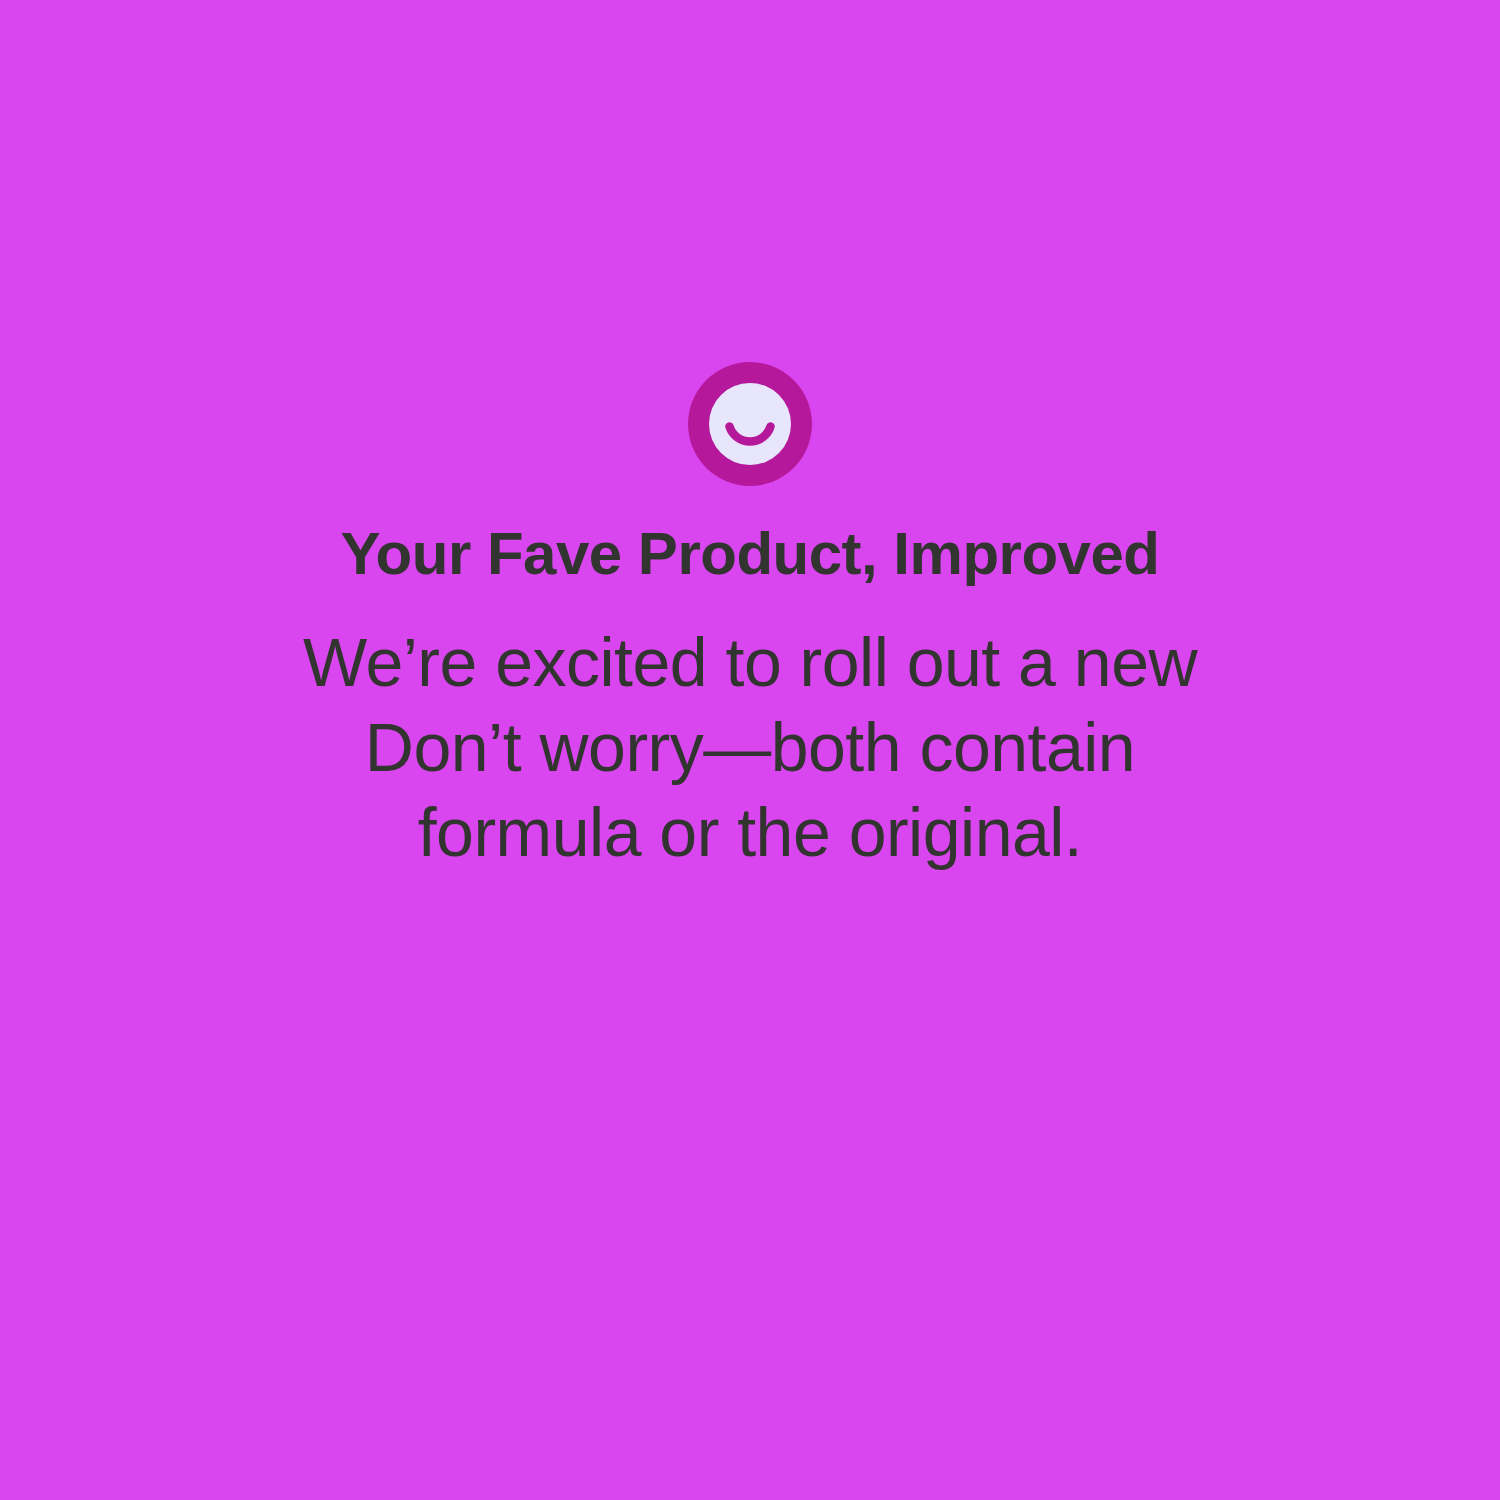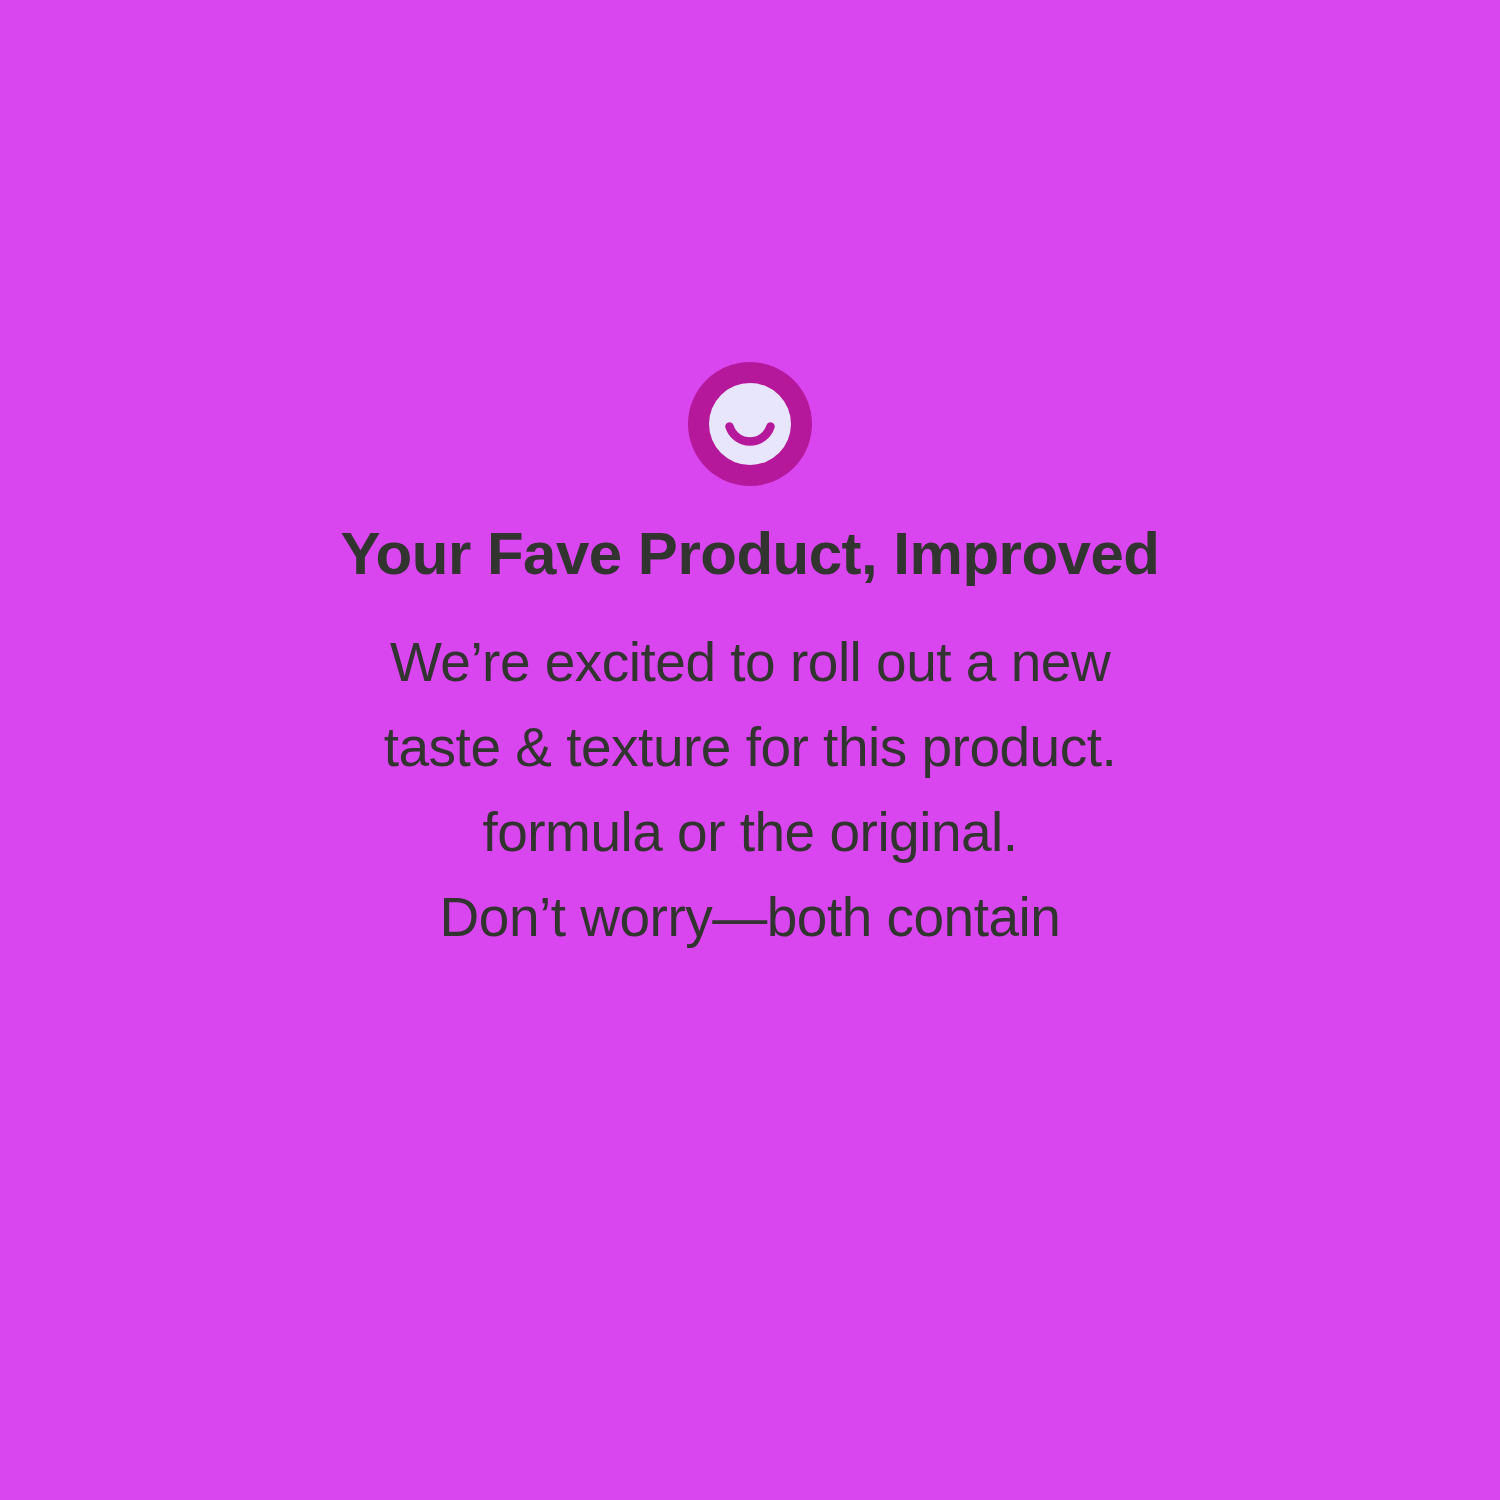--- a/index.html
+++ b/index.html
@@ -47,21 +47,21 @@
     width: 1260px;
   }
 
   .body-copy {
     margin: 0;
     padding: 0;
     margin-top: 34px;
     width: 1260px;
     font-family: "Liberation Sans", sans-serif;
     font-weight: 400;
-    font-size: 55px;
+    font-size: 68px;
     line-height: 85px;
     letter-spacing: -0.5px;
     color: #32342f;
     text-align: center;
   }
 
   .body-line {
     display: block;
     white-space: nowrap;
   }
@@ -74,18 +74,17 @@
   <svg class="brand-logo" viewBox="0 0 124 124" aria-hidden="true">
     <circle cx="62" cy="62" r="62" fill="#b5189b"></circle>
     <circle cx="62" cy="62" r="41" fill="#e7e6fc"></circle>
     <path d="M 41.5 64.5 A 21.5 21.5 0 0 0 82.5 64.5" fill="none" stroke="#b5189b" stroke-width="8.5" stroke-linecap="round"></path>
   </svg>
 
   <h1 class="headline">Your Fave Product, Improved</h1>
 
   <p class="body-copy">
     <span class="body-line">We’re excited to roll out a new</span>
-    <span class="body-line">taste &amp; texture for this product.</span>
+    <span class="body-line">Don’t worry—both contain</span>
     <span class="body-line">formula or the original.</span>
-    <span class="body-line">Don’t worry—both contain</span>
   </p>
 
 </div>
 
 </body></html>

